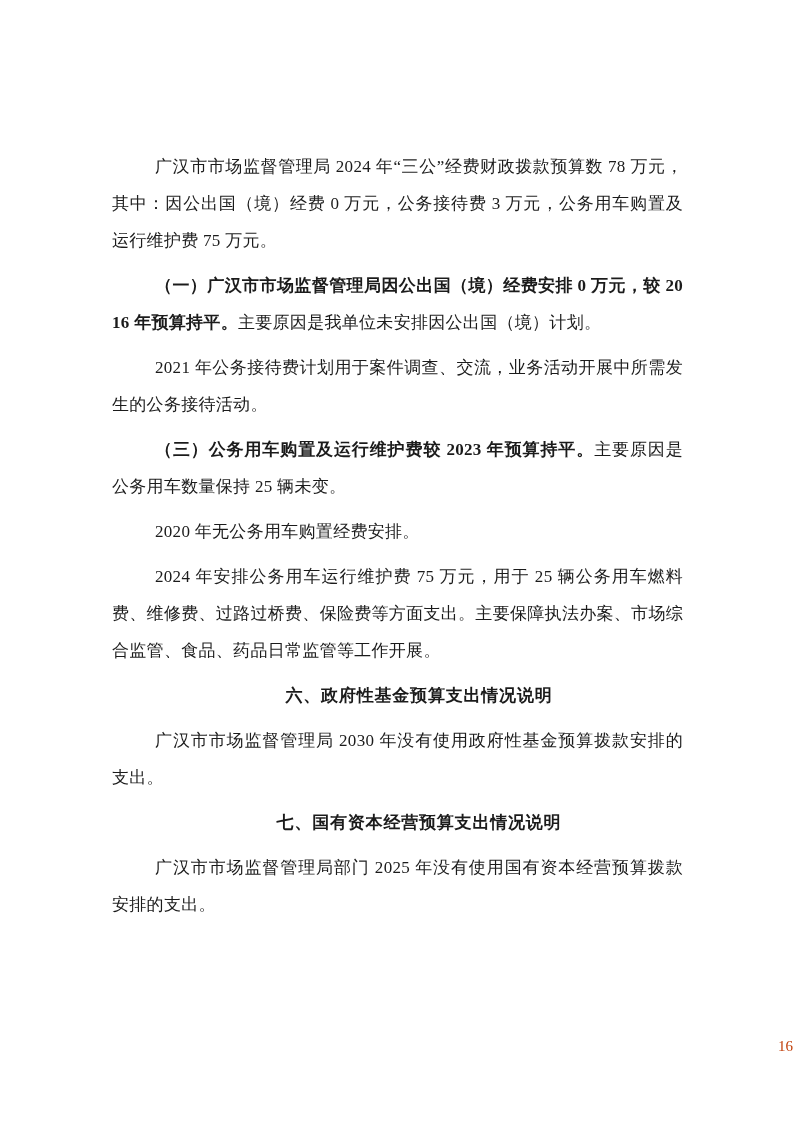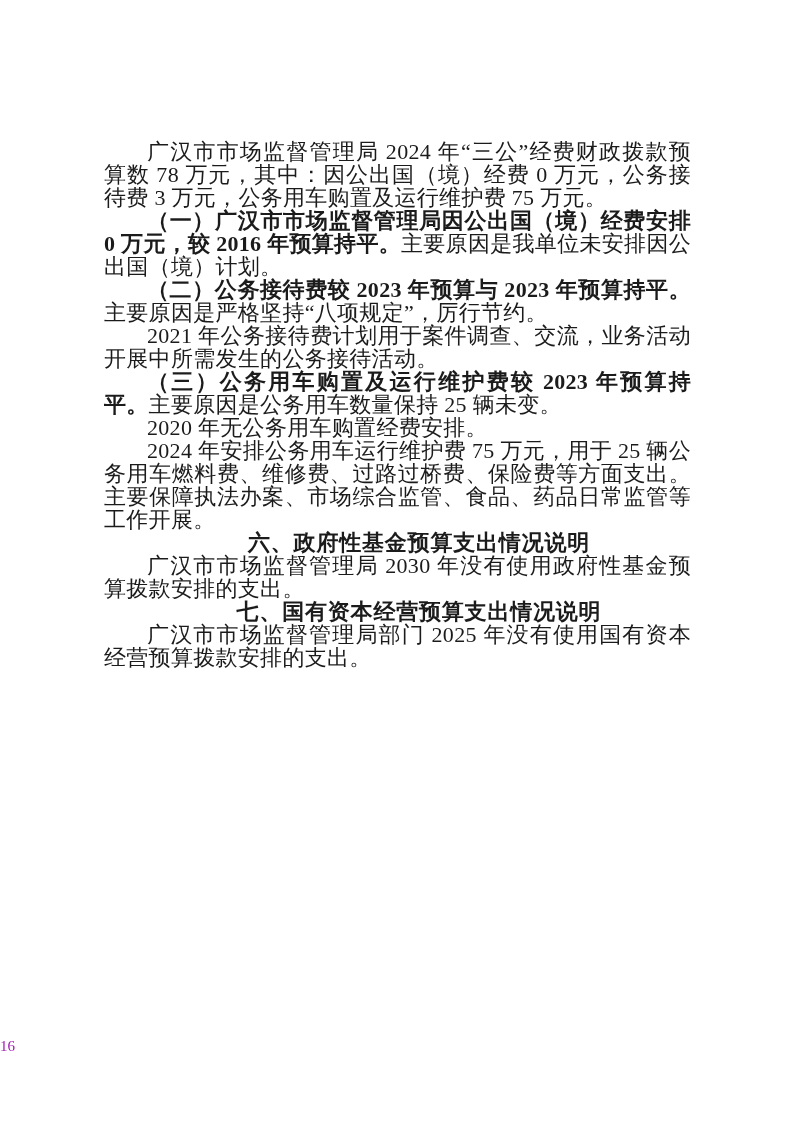--- a/index.html
+++ b/index.html
@@ -20,56 +20,55 @@
     inset: 0;
     background: #ffffff;
   }
   .doc-body {
     position: absolute;
     left: 104px;
     top: 140px;
     width: 587px;
   }
   .para {
-    margin: 0;
-    font-size: 22px;
-    line-height: 23px;
+    margin: 8px;
+    font-size: 17px;
+    line-height: 37px;
     text-align: justify;
     text-indent: 43px;
     letter-spacing: 0.3px;
     word-break: break-all;
   }
   .seg.bold {
     font-weight: bold;
   }
   .para.heading {
     font-family: "Liberation Sans", "DejaVu Sans", sans-serif;
     font-weight: bold;
     text-align: center;
     letter-spacing: 0.8px;
   }
   .page-number {
     position: absolute;
     left: 0;
     right: 0;
     top: 1038px;
-    text-align: left;
+    text-align: right;
     font-size: 15px;
-    color: #a21caf;
+    color: #c2410c;
     font-family: "Liberation Serif", "DejaVu Serif", serif;
   }
 </style>
 </head>
 <body>
 
 <div class="page">
   <main class="doc-body">
       <p class="para"><span class="seg">广汉市市场监督管理局 2024 年“三公”经费财政拨款预算数 78 万元，其中：因公出国（境）经费 0 万元，公务接待费 3 万元，公务用车购置及运行维护费 75 万元。</span></p>
       <p class="para"><span class="seg bold">（一）广汉市市场监督管理局因公出国（境）经费安排 0 万元，较 2016 年预算持平。</span><span class="seg">主要原因是我单位未安排因公出国（境）计划。</span></p>
-      <p class="para"><span class="seg bold">（二）公务接待费较 2023 年预算与 2023 年预算持平。</span><span class="seg">主要原因是严格坚持“八项规定”，厉行节约。</span></p>
       <p class="para"><span class="seg">2021 年公务接待费计划用于案件调查、交流，业务活动开展中所需发生的公务接待活动。</span></p>
       <p class="para"><span class="seg bold">（三）公务用车购置及运行维护费较 2023 年预算持平。</span><span class="seg">主要原因是公务用车数量保持 25 辆未变。</span></p>
       <p class="para"><span class="seg">2020 年无公务用车购置经费安排。</span></p>
       <p class="para"><span class="seg">2024 年安排公务用车运行维护费 75 万元，用于 25 辆公务用车燃料费、维修费、过路过桥费、保险费等方面支出。主要保障执法办案、市场综合监管、食品、药品日常监管等工作开展。</span></p>
       <p class="para heading"><span class="seg bold">六、政府性基金预算支出情况说明</span></p>
       <p class="para"><span class="seg">广汉市市场监督管理局 2030 年没有使用政府性基金预算拨款安排的支出。</span></p>
       <p class="para heading"><span class="seg bold">七、国有资本经营预算支出情况说明</span></p>
       <p class="para"><span class="seg">广汉市市场监督管理局部门 2025 年没有使用国有资本经营预算拨款安排的支出。</span></p>
     </main>
   <div class="page-number">16</div>

